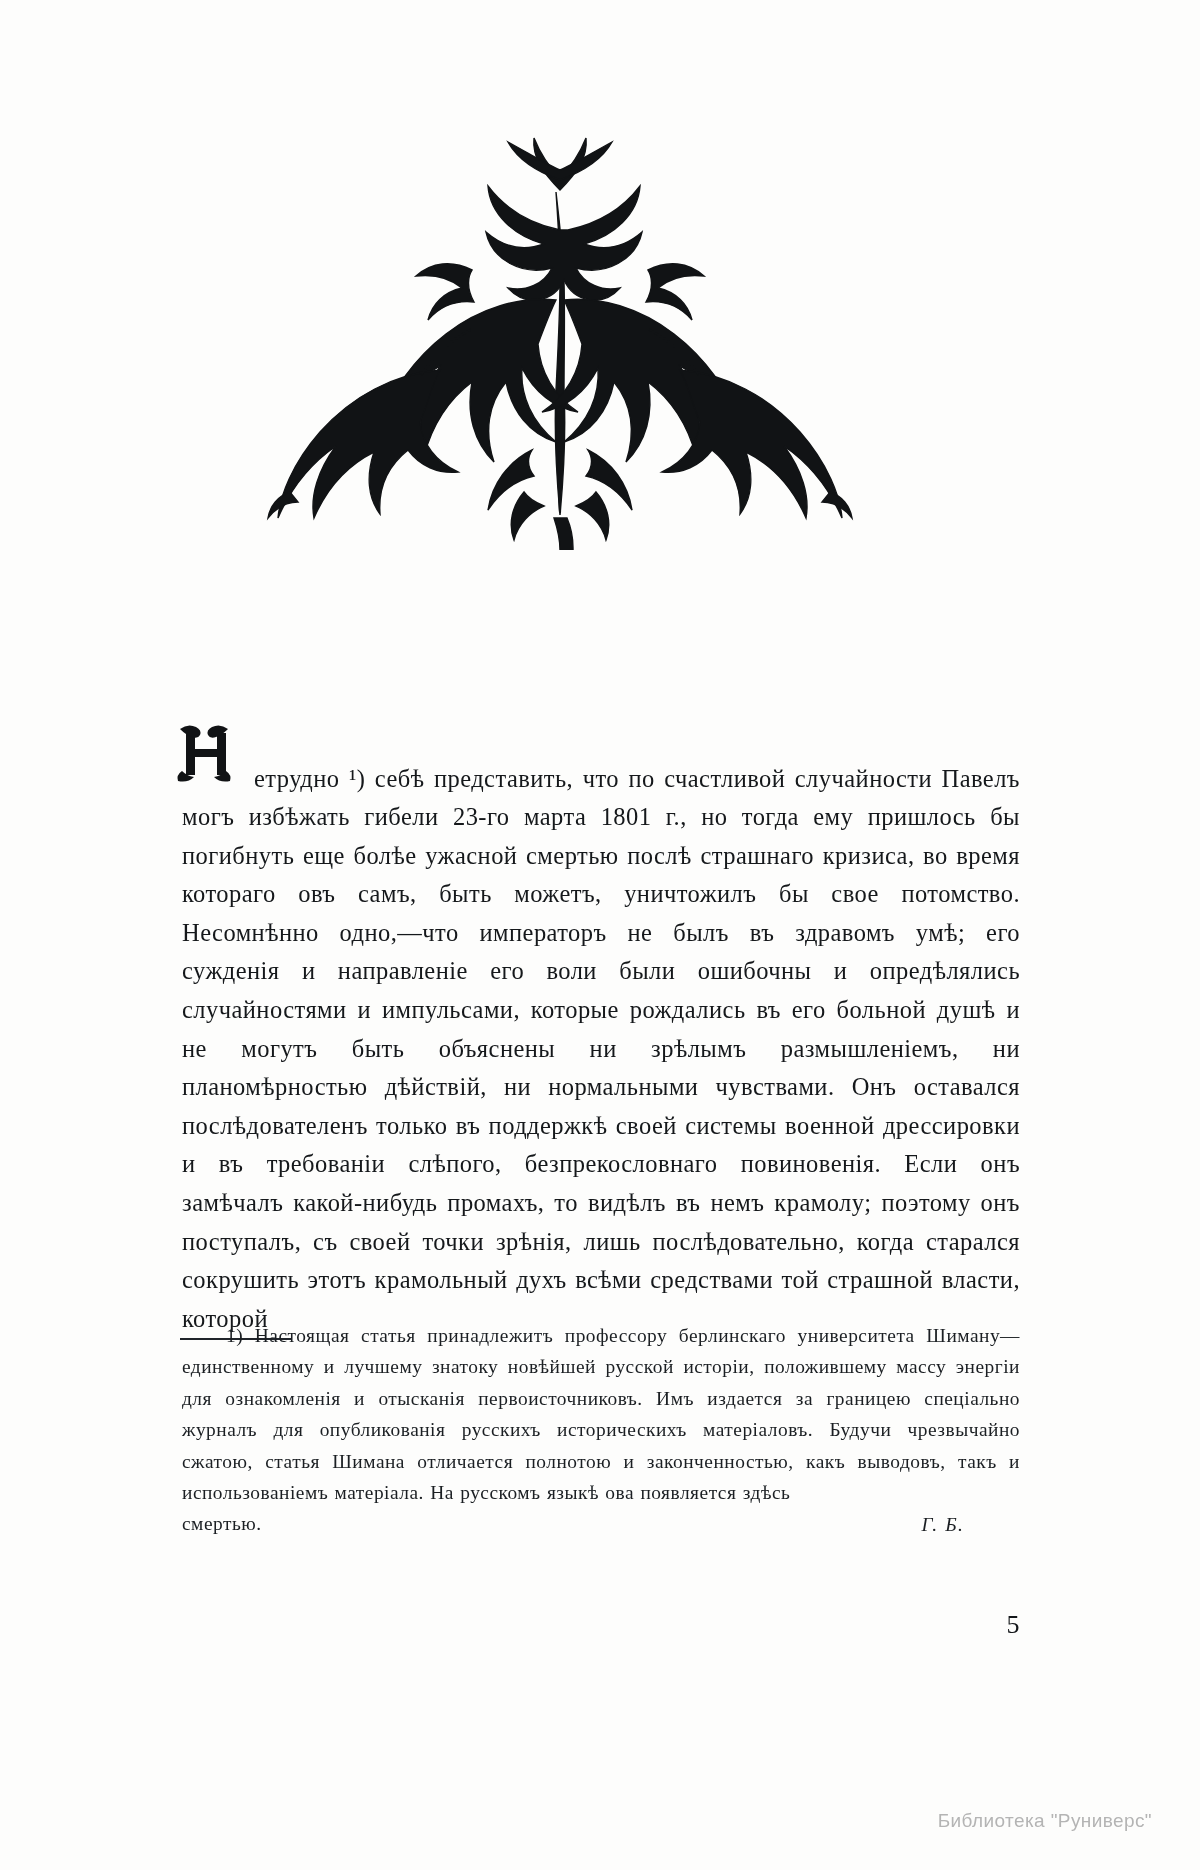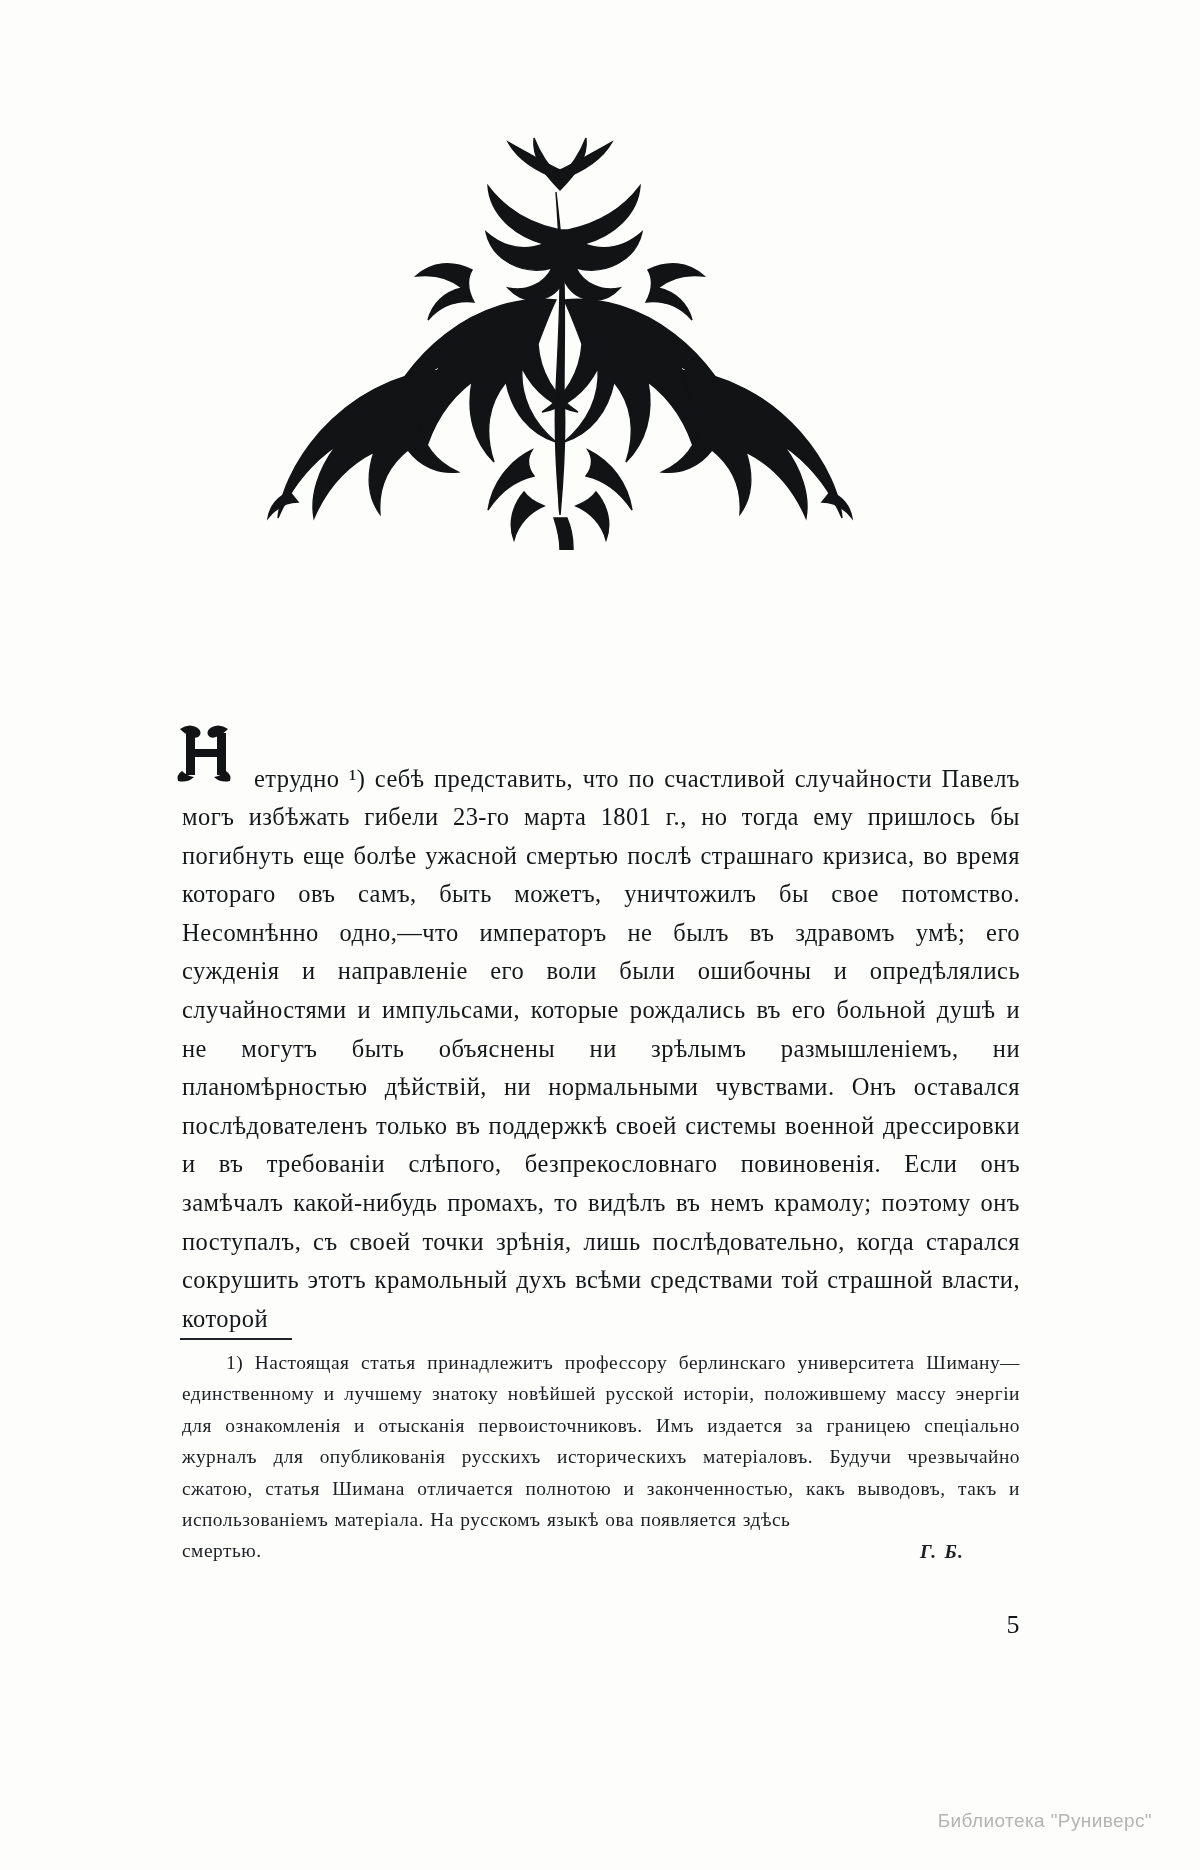--- a/index.html
+++ b/index.html
@@ -71,36 +71,36 @@
   .footnote-rule {
     position: absolute;
     top: 1338px;
     left: 180px;
     width: 112px;
     height: 0;
     border-top: 2px solid #20242a;
   }
   .footnote {
     position: absolute;
-    top: 1347px;
+    top: 1320px;
     left: 182px;
     width: 838px;
     font-size: 19.4px;
     line-height: 31.4px;
     text-align: justify;
     letter-spacing: 0.5px;
     word-spacing: 1px;
     color: #1b1f23;
     text-indent: 44px;
   }
   .footnote .sig {
     display: block;
     text-align: right;
     font-style: italic;
-    font-weight: 700;
+    font-weight: 400;
     text-indent: 0;
     margin-top: -31px;
     padding-right: 56px;
     letter-spacing: 1.2px;
   }
   .footnote .last-line {
     display: block;
     text-indent: 0;
   }
 

